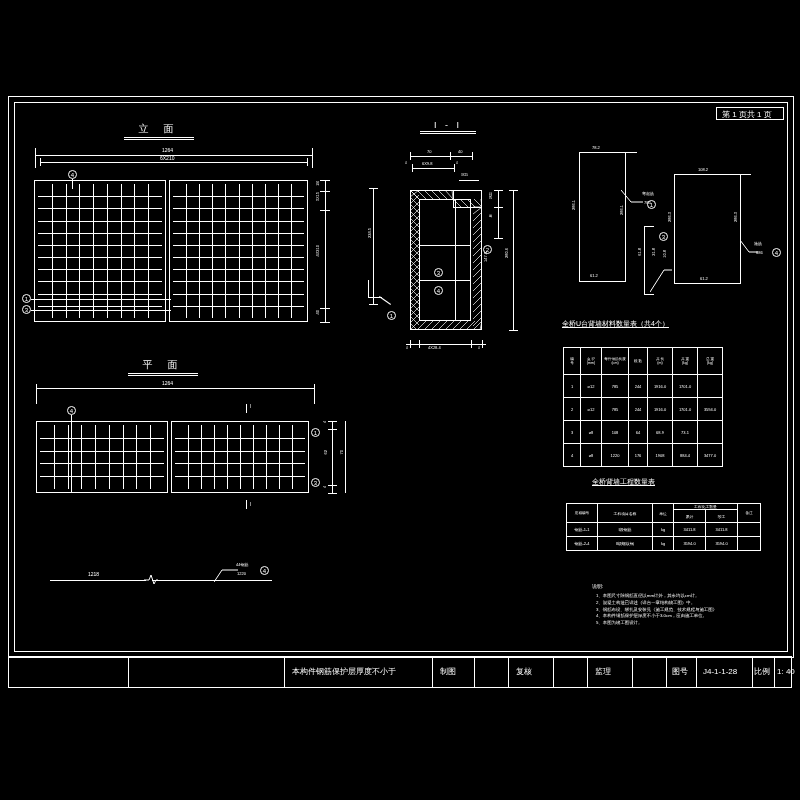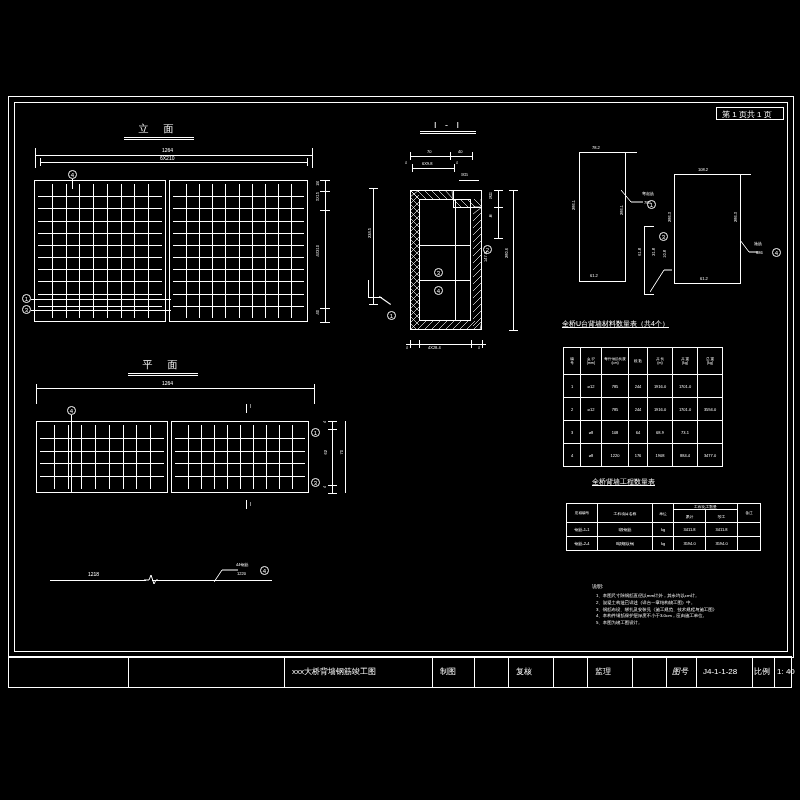--- a/index.html
+++ b/index.html
@@ -491,22 +491,22 @@
   <div class="ln v" style="left:474px;top:656px;height:32px;"></div>
   <div class="ln v" style="left:508px;top:656px;height:32px;"></div>
   <div class="ln v" style="left:553px;top:656px;height:32px;"></div>
   <div class="ln v" style="left:587px;top:656px;height:32px;"></div>
   <div class="ln v" style="left:632px;top:656px;height:32px;"></div>
   <div class="ln v" style="left:666px;top:656px;height:32px;"></div>
   <div class="ln v" style="left:696px;top:656px;height:32px;"></div>
   <div class="ln v" style="left:752px;top:656px;height:32px;"></div>
   <div class="ln v" style="left:774px;top:656px;height:32px;"></div>
 
-  <span class="lbl t8" style="left:292px;top:668px;">xxx大桥背墙钢筋竣工图</span>
+  <span class="lbl t8" style="left:292px;top:668px;">本构件钢筋保护层厚度不小于</span>
   <span class="lbl t8" style="left:440px;top:668px;">制图</span>
   <span class="lbl t8" style="left:516px;top:668px;">复核</span>
   <span class="lbl t8" style="left:595px;top:668px;">监理</span>
-  <span class="lbl t8" style="left:672px;top:668px;font-style:italic;">图号</span>
+  <span class="lbl t8" style="left:672px;top:668px;">图号</span>
   <span class="lbl t8" style="left:703px;top:668px;">J4-1-1-28</span>
   <span class="lbl t8" style="left:754px;top:668px;">比例</span>
   <span class="lbl t8" style="left:777px;top:668px;">1: 40</span>
 
 </div>
 
 </body></html>

